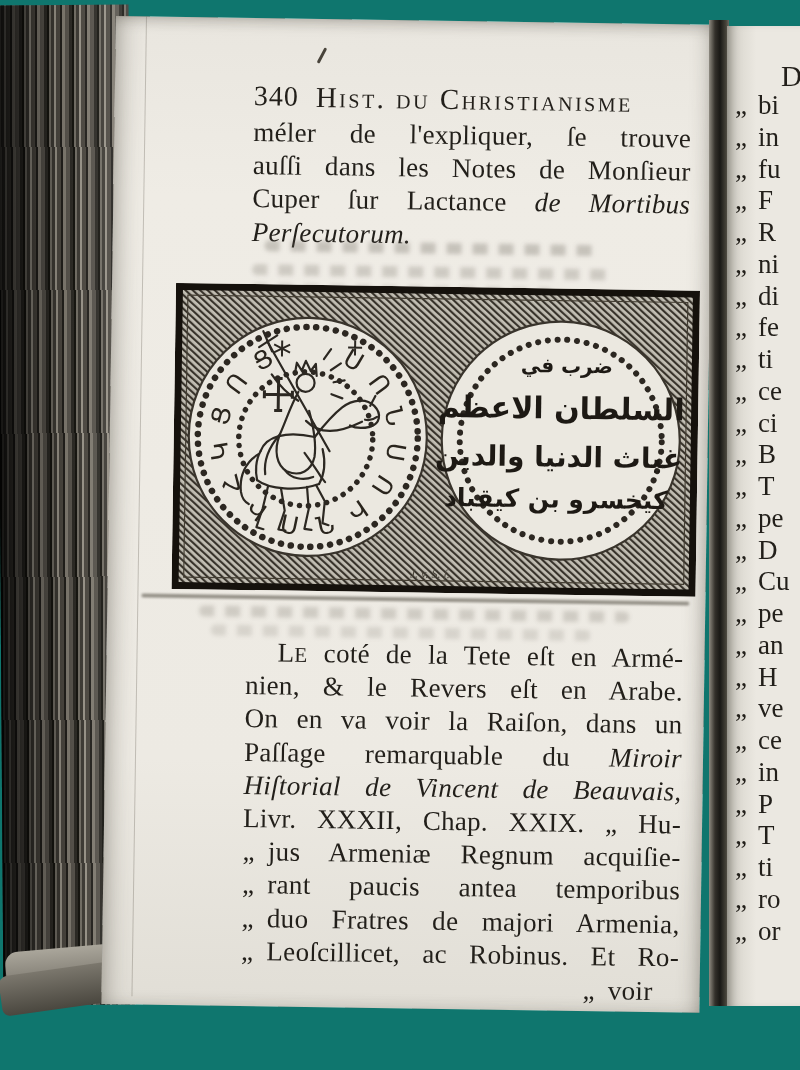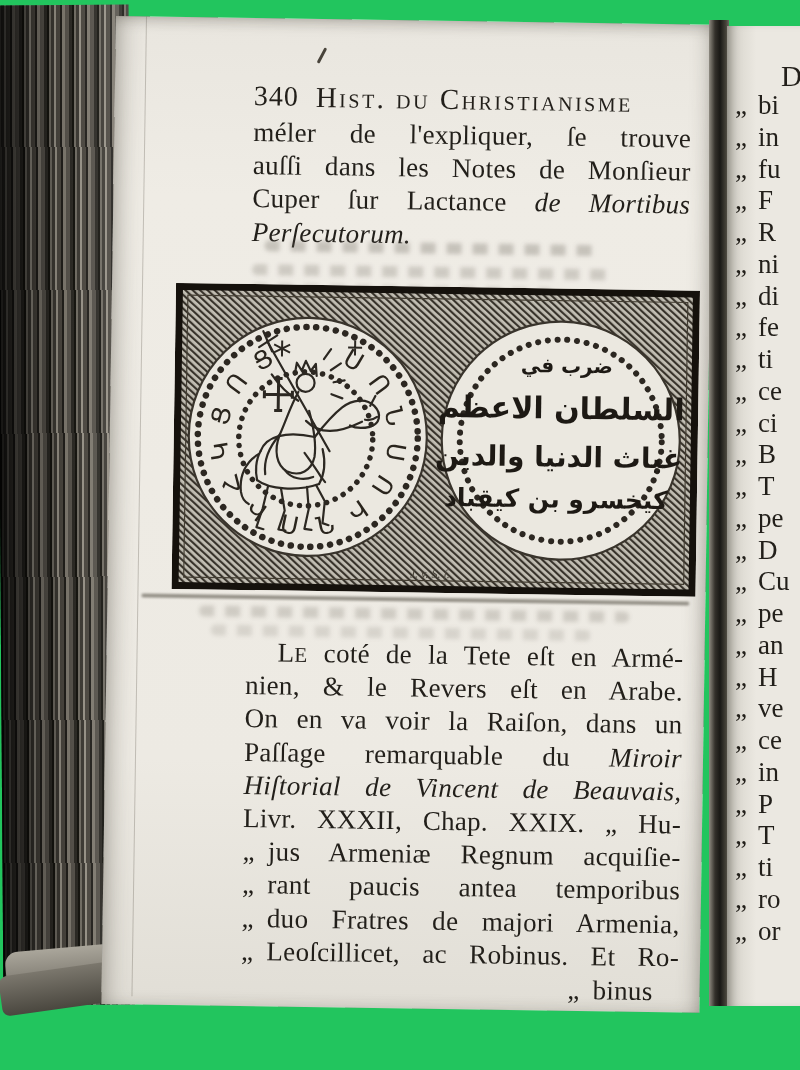--- a/index.html
+++ b/index.html
@@ -1,16 +1,16 @@
 <!DOCTYPE html>
 <html><head>
 <meta charset="utf-8">
 <style>
   html,body{margin:0;padding:0;background:#000;}
-  .stage{position:relative;width:800px;height:1070px;background:#22c55e;overflow:hidden;
+  .stage{position:relative;width:800px;height:1070px;background:#0f766e;overflow:hidden;
          font-family:"Liberation Serif",serif;}
 
   
   .edge-strip{position:absolute;left:0;top:5px;width:132px;height:1000px;
     background:
       linear-gradient(90deg,rgba(0,0,0,.82),rgba(0,0,0,.25) 30%,rgba(0,0,0,0) 55%,rgba(255,255,255,.10) 92%),
       repeating-linear-gradient(90deg,
         #15140f 0 2px,#6e6a61 2px 4px,#3b3832 4px 7px,#948f84 7px 9px,
         #4a463f 9px 13px,#211f1b 13px 15px,#7d786e 15px 18px,#55514a 18px 22px,#2b2924 22px 25px);
     transform:rotate(-0.4deg);}
@@ -183,21 +183,21 @@
       <div class="tline indent"><span>L</span><span class="sc">E</span><span> coté de la Tete eſt en Armé-</span></div>
       <div class="tline"><span>nien, &amp; le Revers eſt en Arabe.</span></div>
       <div class="tline"><span>On en va voir la Raiſon, dans un</span></div>
       <div class="tline"><span>Paſſage remarquable du</span><span class="it"> Miroir</span></div>
       <div class="tline"><span class="it">Hiſtorial de Vincent de Beauvais,</span></div>
       <div class="tline"><span>Livr. XXXII, Chap. XXIX. „ Hu-</span></div>
       <div class="tline"><span class="qm">„</span><span>jus Armeniæ Regnum acquiſie-</span></div>
       <div class="tline"><span class="qm">„</span><span>rant paucis antea temporibus</span></div>
       <div class="tline"><span class="qm">„</span><span>duo Fratres de majori Armenia,</span></div>
       <div class="tline"><span class="qm">„</span><span>Leoſcillicet, ac Robinus. Et Ro-</span></div>
-      <div class="tline catch"><span class="qm">„</span><span>binus</span></div>
+      <div class="tline catch"><span class="qm">„</span><span>voir</span></div>
     </div>
   </div>
 
   <div class="gutter"></div>
 
   <div class="right-page">
     <div class="fheading">D</div>
     <div class="fcol">
 
     <div class="fline">

